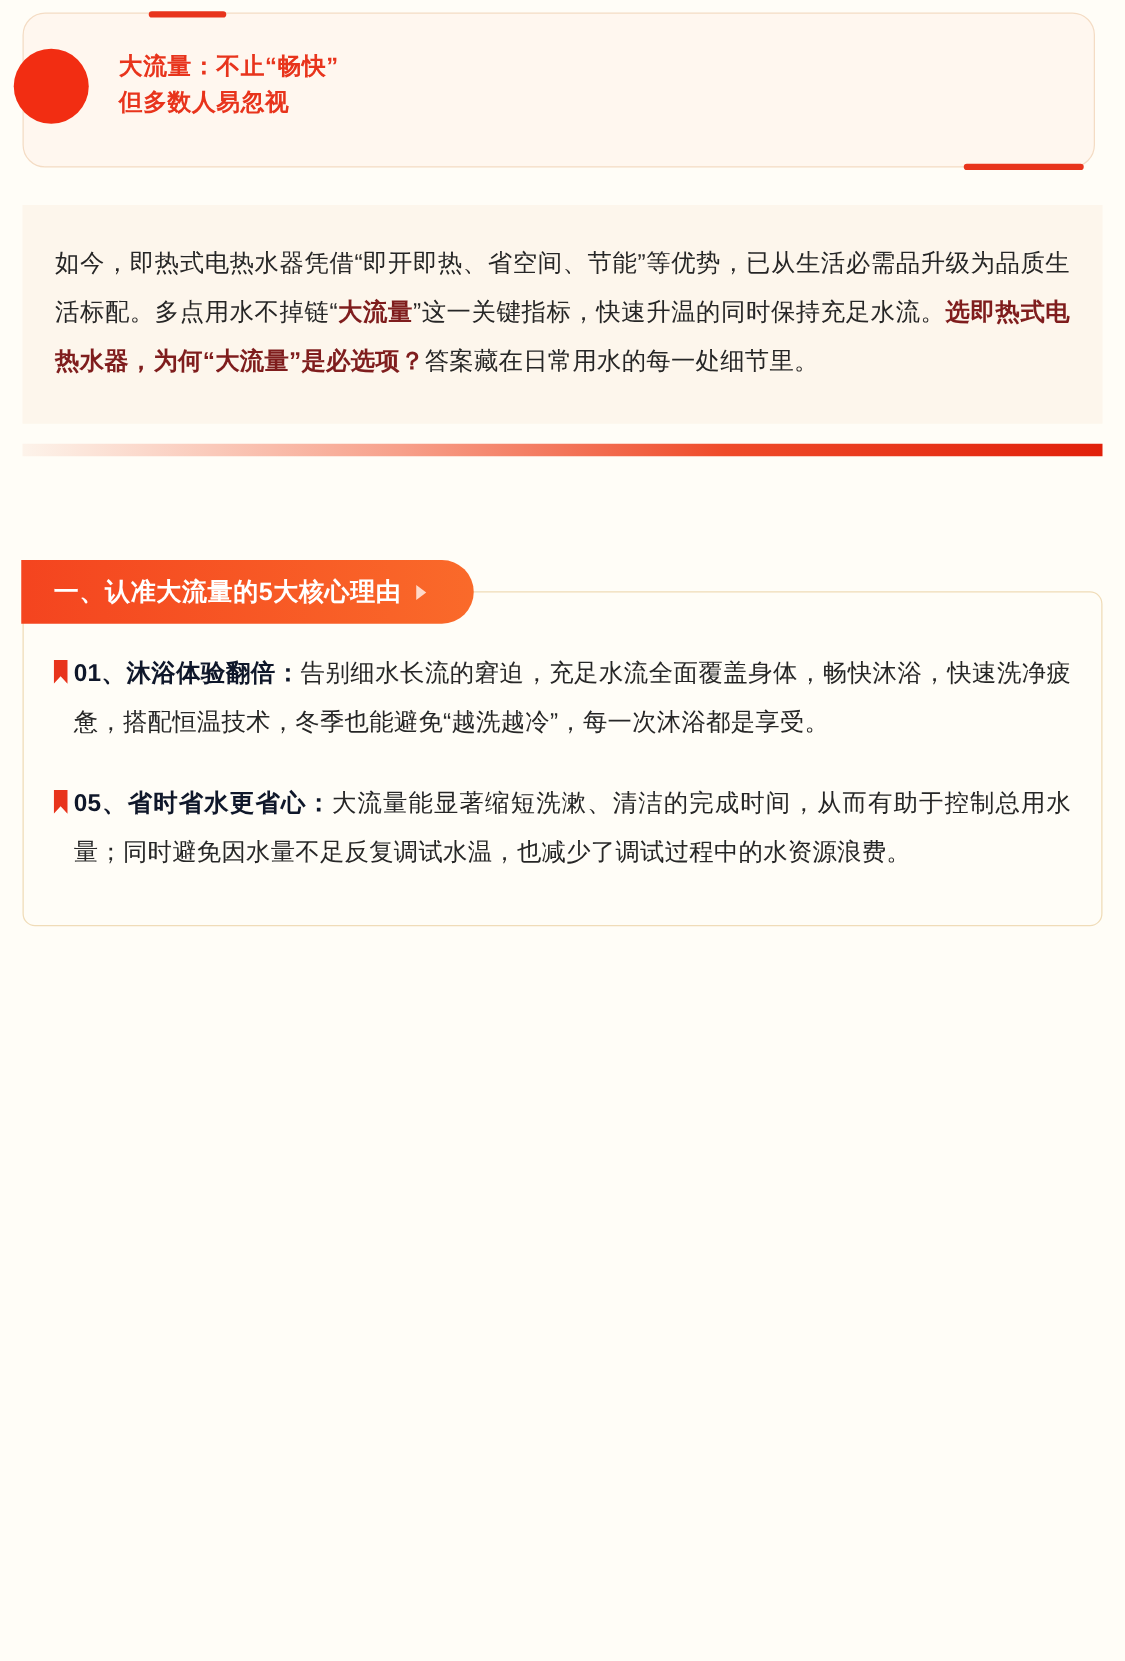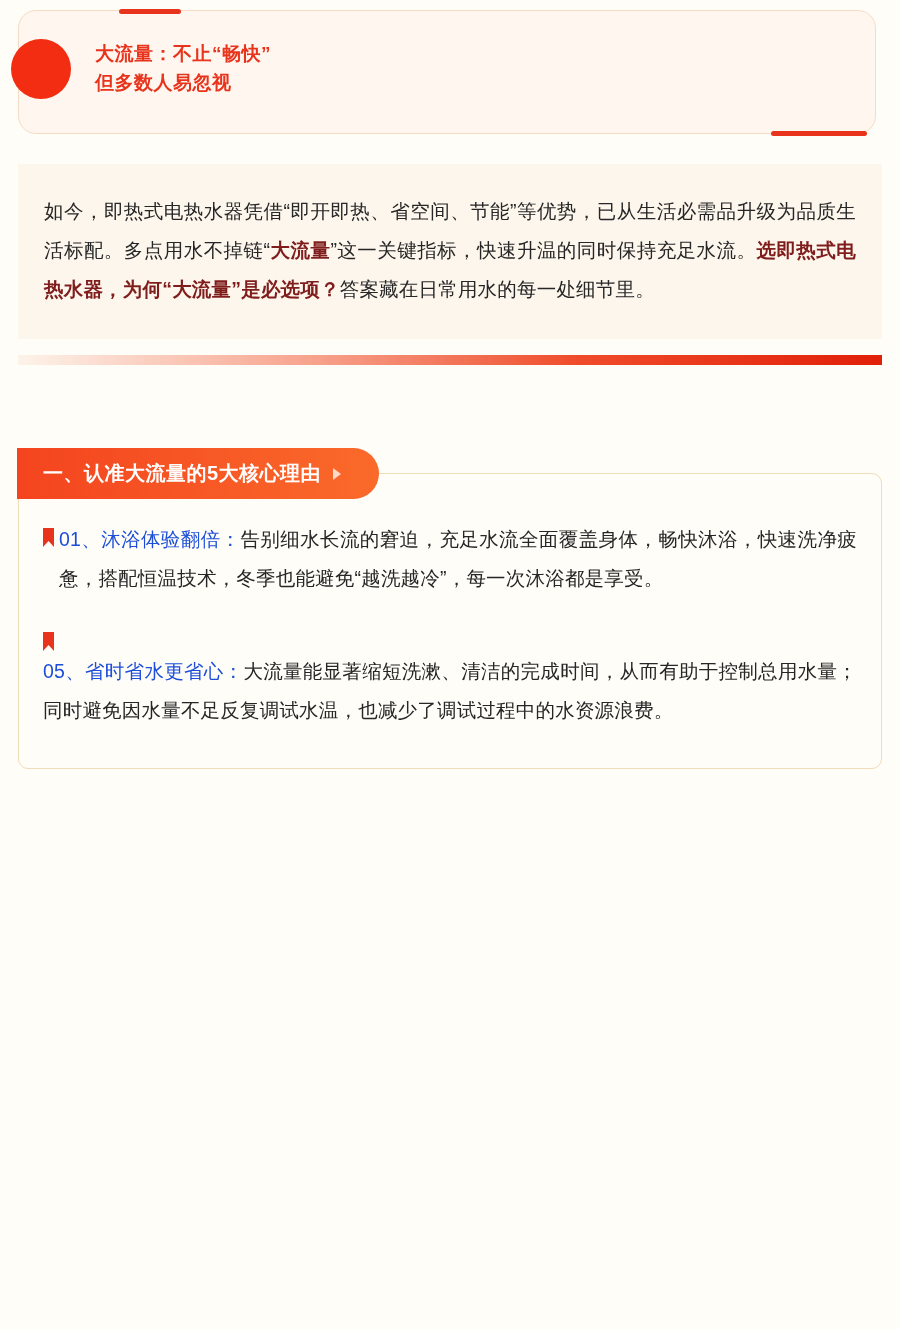--- a/index.html
+++ b/index.html
@@ -125,38 +125,38 @@
     width: 0; height: 0;
     border-left: 8px solid #ffd9c9;
     border-top: 6px solid transparent;
     border-bottom: 6px solid transparent;
   }
 
   .item {
     display: flex;
     margin-bottom: 26px;
   }
-  .item:last-child { margin-bottom: 4px; flex-direction: column; }
+  .item:last-child { margin-bottom: 4px; }
   .bullet {
     flex: 0 0 auto;
     width: 16px;
     padding-top: 8px;
   }
   .bullet svg { display: block; }
   .item-body {
     flex: 1 1 auto;
     font-size: 19.5px;
     line-height: 2.0;
     text-align: justify;
     color: #262626;
     letter-spacing: 0.2px;
   }
   .item-title {
-    font-weight: normal;
-    color: #1d4ed8;
+    font-weight: bold;
+    color: #0f172a;
   }
 </style>
 </head>
 <body>
 
 <div class="header-wrap">
   <div class="header-card">
     <div class="header-topbar"></div>
     <div class="header-botbar"></div>
     <div class="header-dot"></div>

